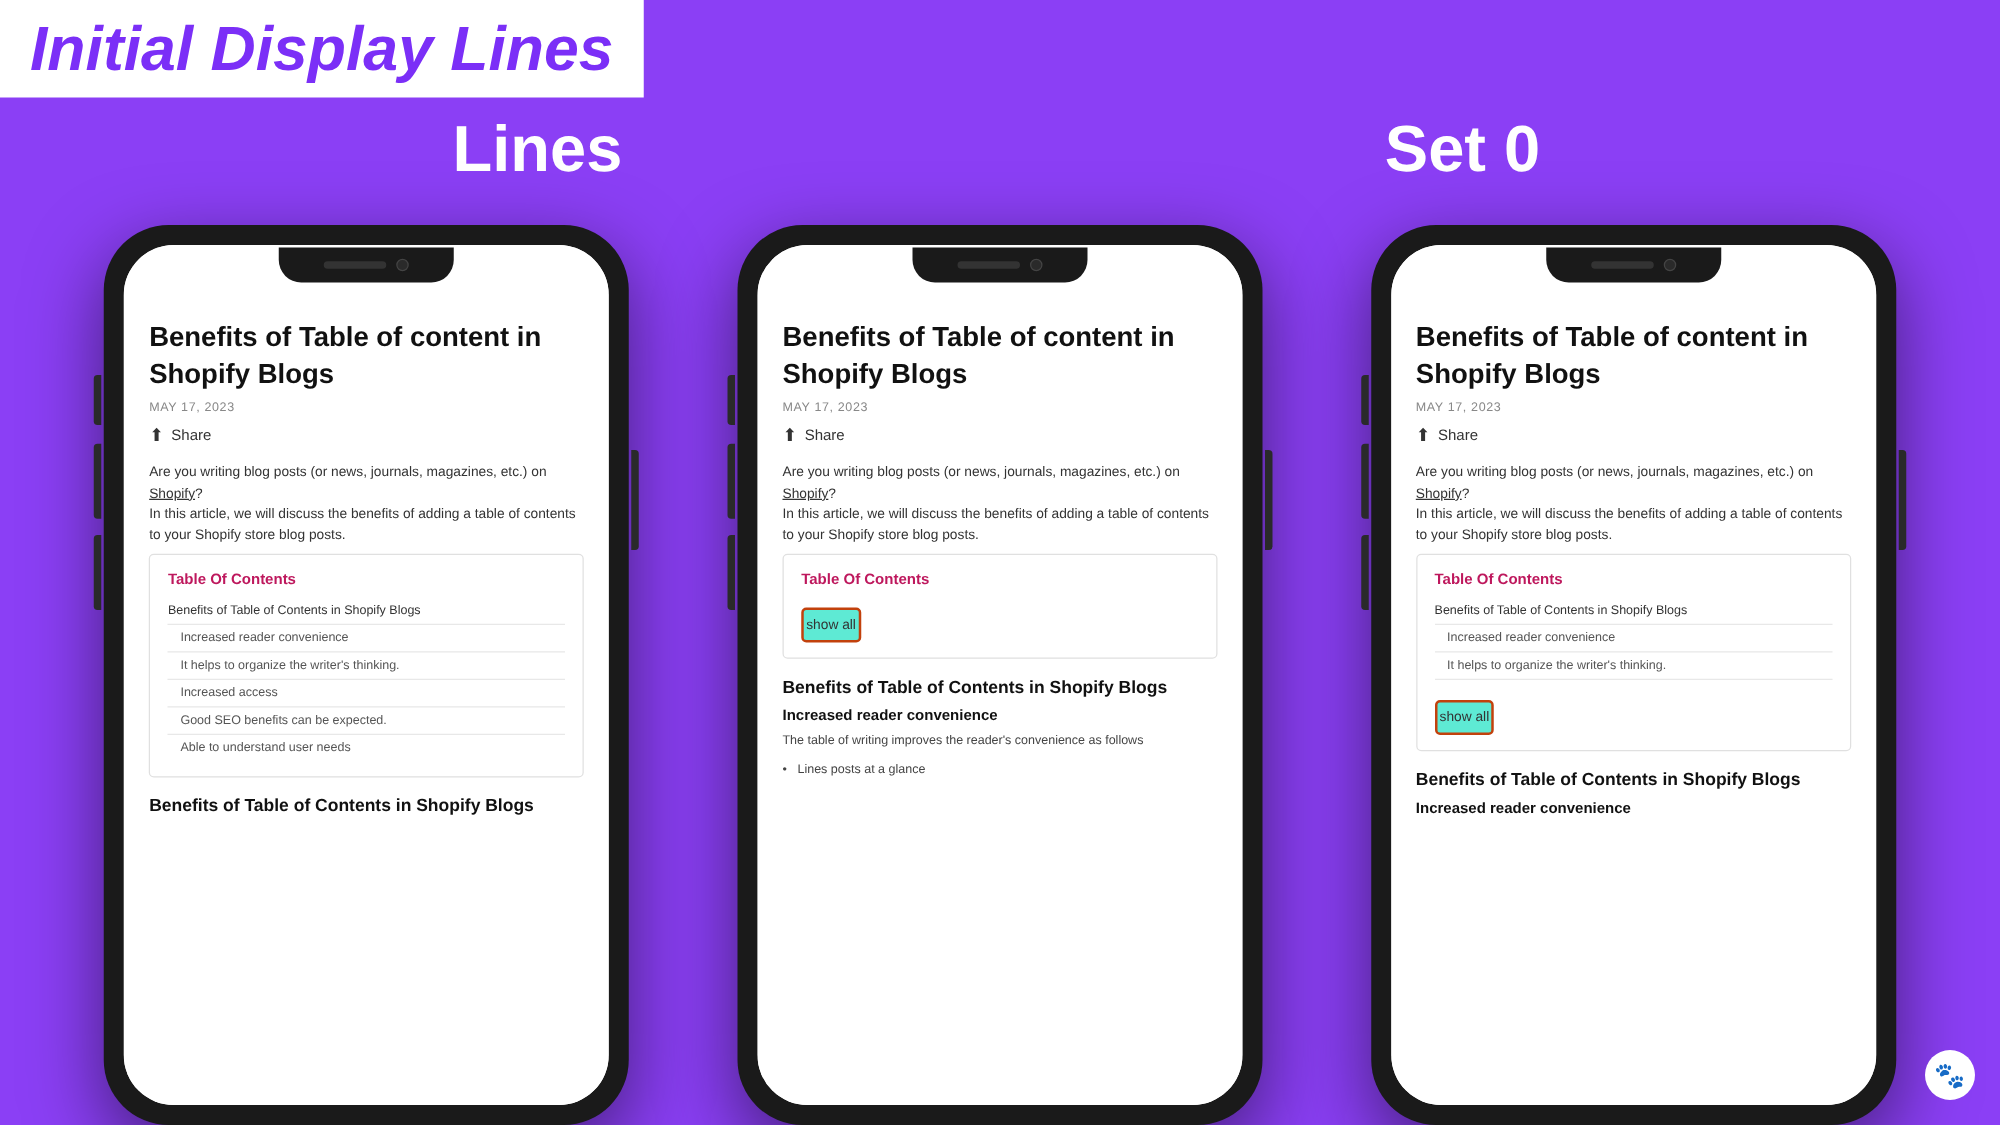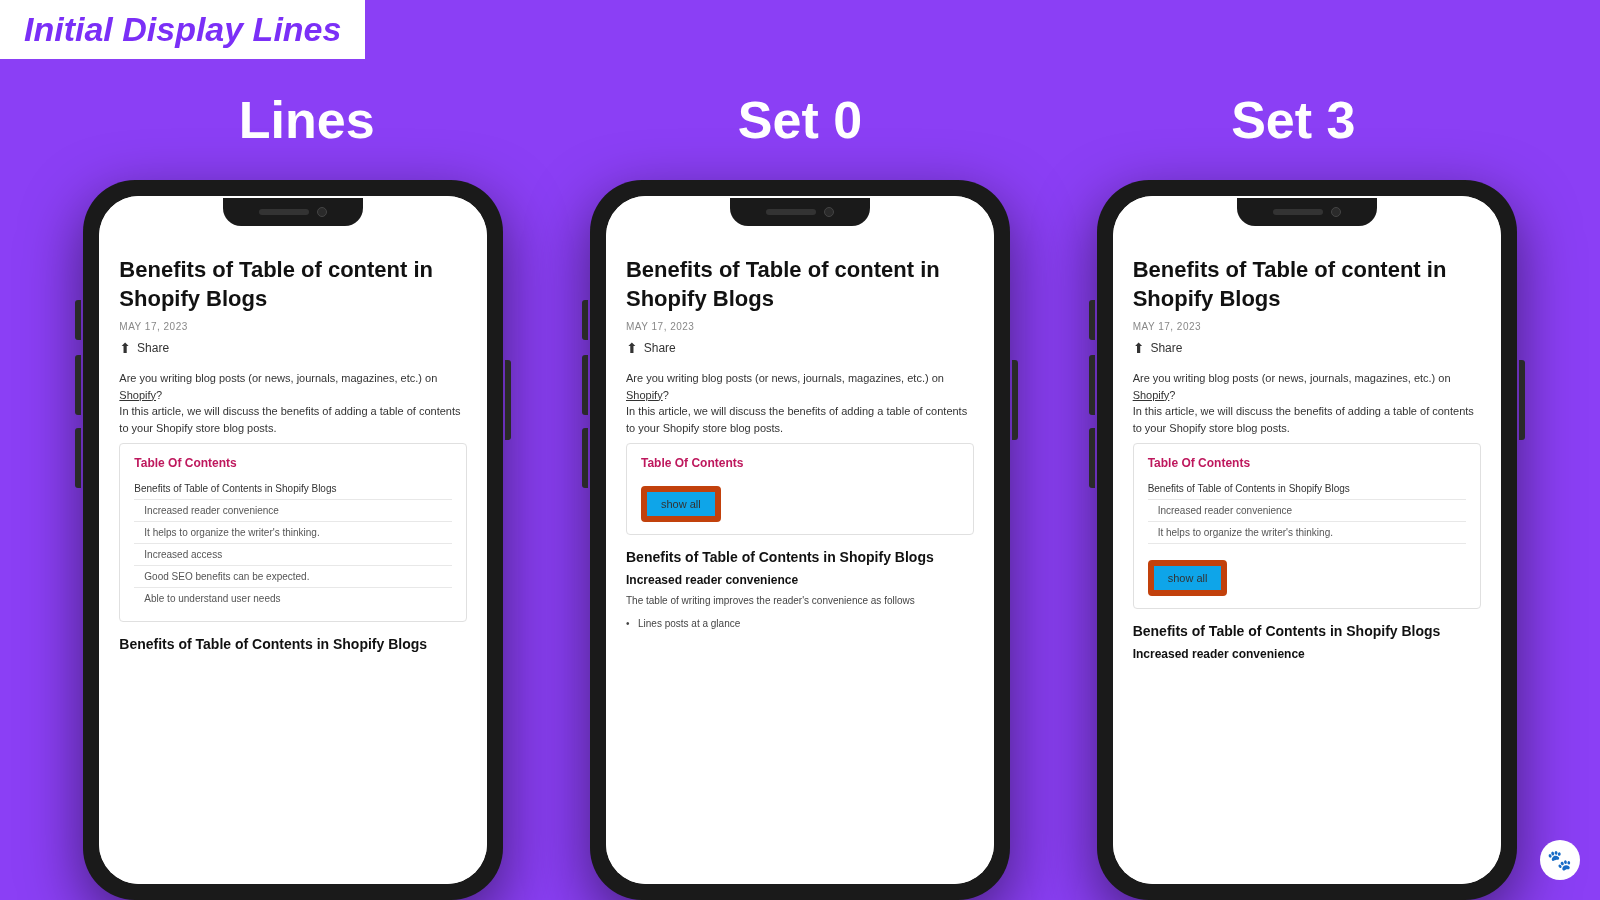--- a/index.html
+++ b/index.html
@@ -16,21 +16,21 @@
     
     .title-badge {
       position: absolute;
       top: 0;
       left: 0;
       background: white;
       padding: 10px 24px;
       z-index: 10;
     }
     .title-badge h1 {
-      font-size: 34px;
+      font-size: 50px;
       font-weight: 900;
       color: #7b2ff7;
       font-style: italic;
       white-space: nowrap;
     }
 
     
     .section-labels {
       position: absolute;
       top: 90px;
@@ -227,28 +227,28 @@
     .toc-item:last-child {
       border-bottom: none;
     }
     .toc-item.sub {
       padding-left: 10px;
       color: #555;
     }
 
     .show-all-btn {
       display: inline-block;
-      border: 6px solid #c2410c;
+      border: 2px solid #c2410c;
       border-radius: 4px;
-      padding: 6px 14px;
+      padding: 6px 2px;
       font-size: 11px;
       color: #333;
       margin-top: 8px;
       cursor: pointer;
-      background: #0ea5e9;
+      background: #5eead4;
     }
 
     .section-heading {
       font-size: 14px;
       font-weight: 700;
       color: #111;
       margin-bottom: 8px;
     }
 
     .section-subheading {
@@ -296,21 +296,20 @@
 </head>
 <body>
 
 <div class="title-badge">
   <h1>Initial Display Lines</h1>
 </div>
 
 <div class="section-labels">
   <div class="section-label">Lines</div>
   <div class="section-label">Set 0</div>
-  <div class="section-label">Set 3</div>
 </div>
 
 <div class="phones-container">
 
   <div class="phone-wrapper">
     <div class="phone-frame">
       <div class="phone-notch">
         <div class="speaker"></div>
         <div class="camera"></div>
       </div>

